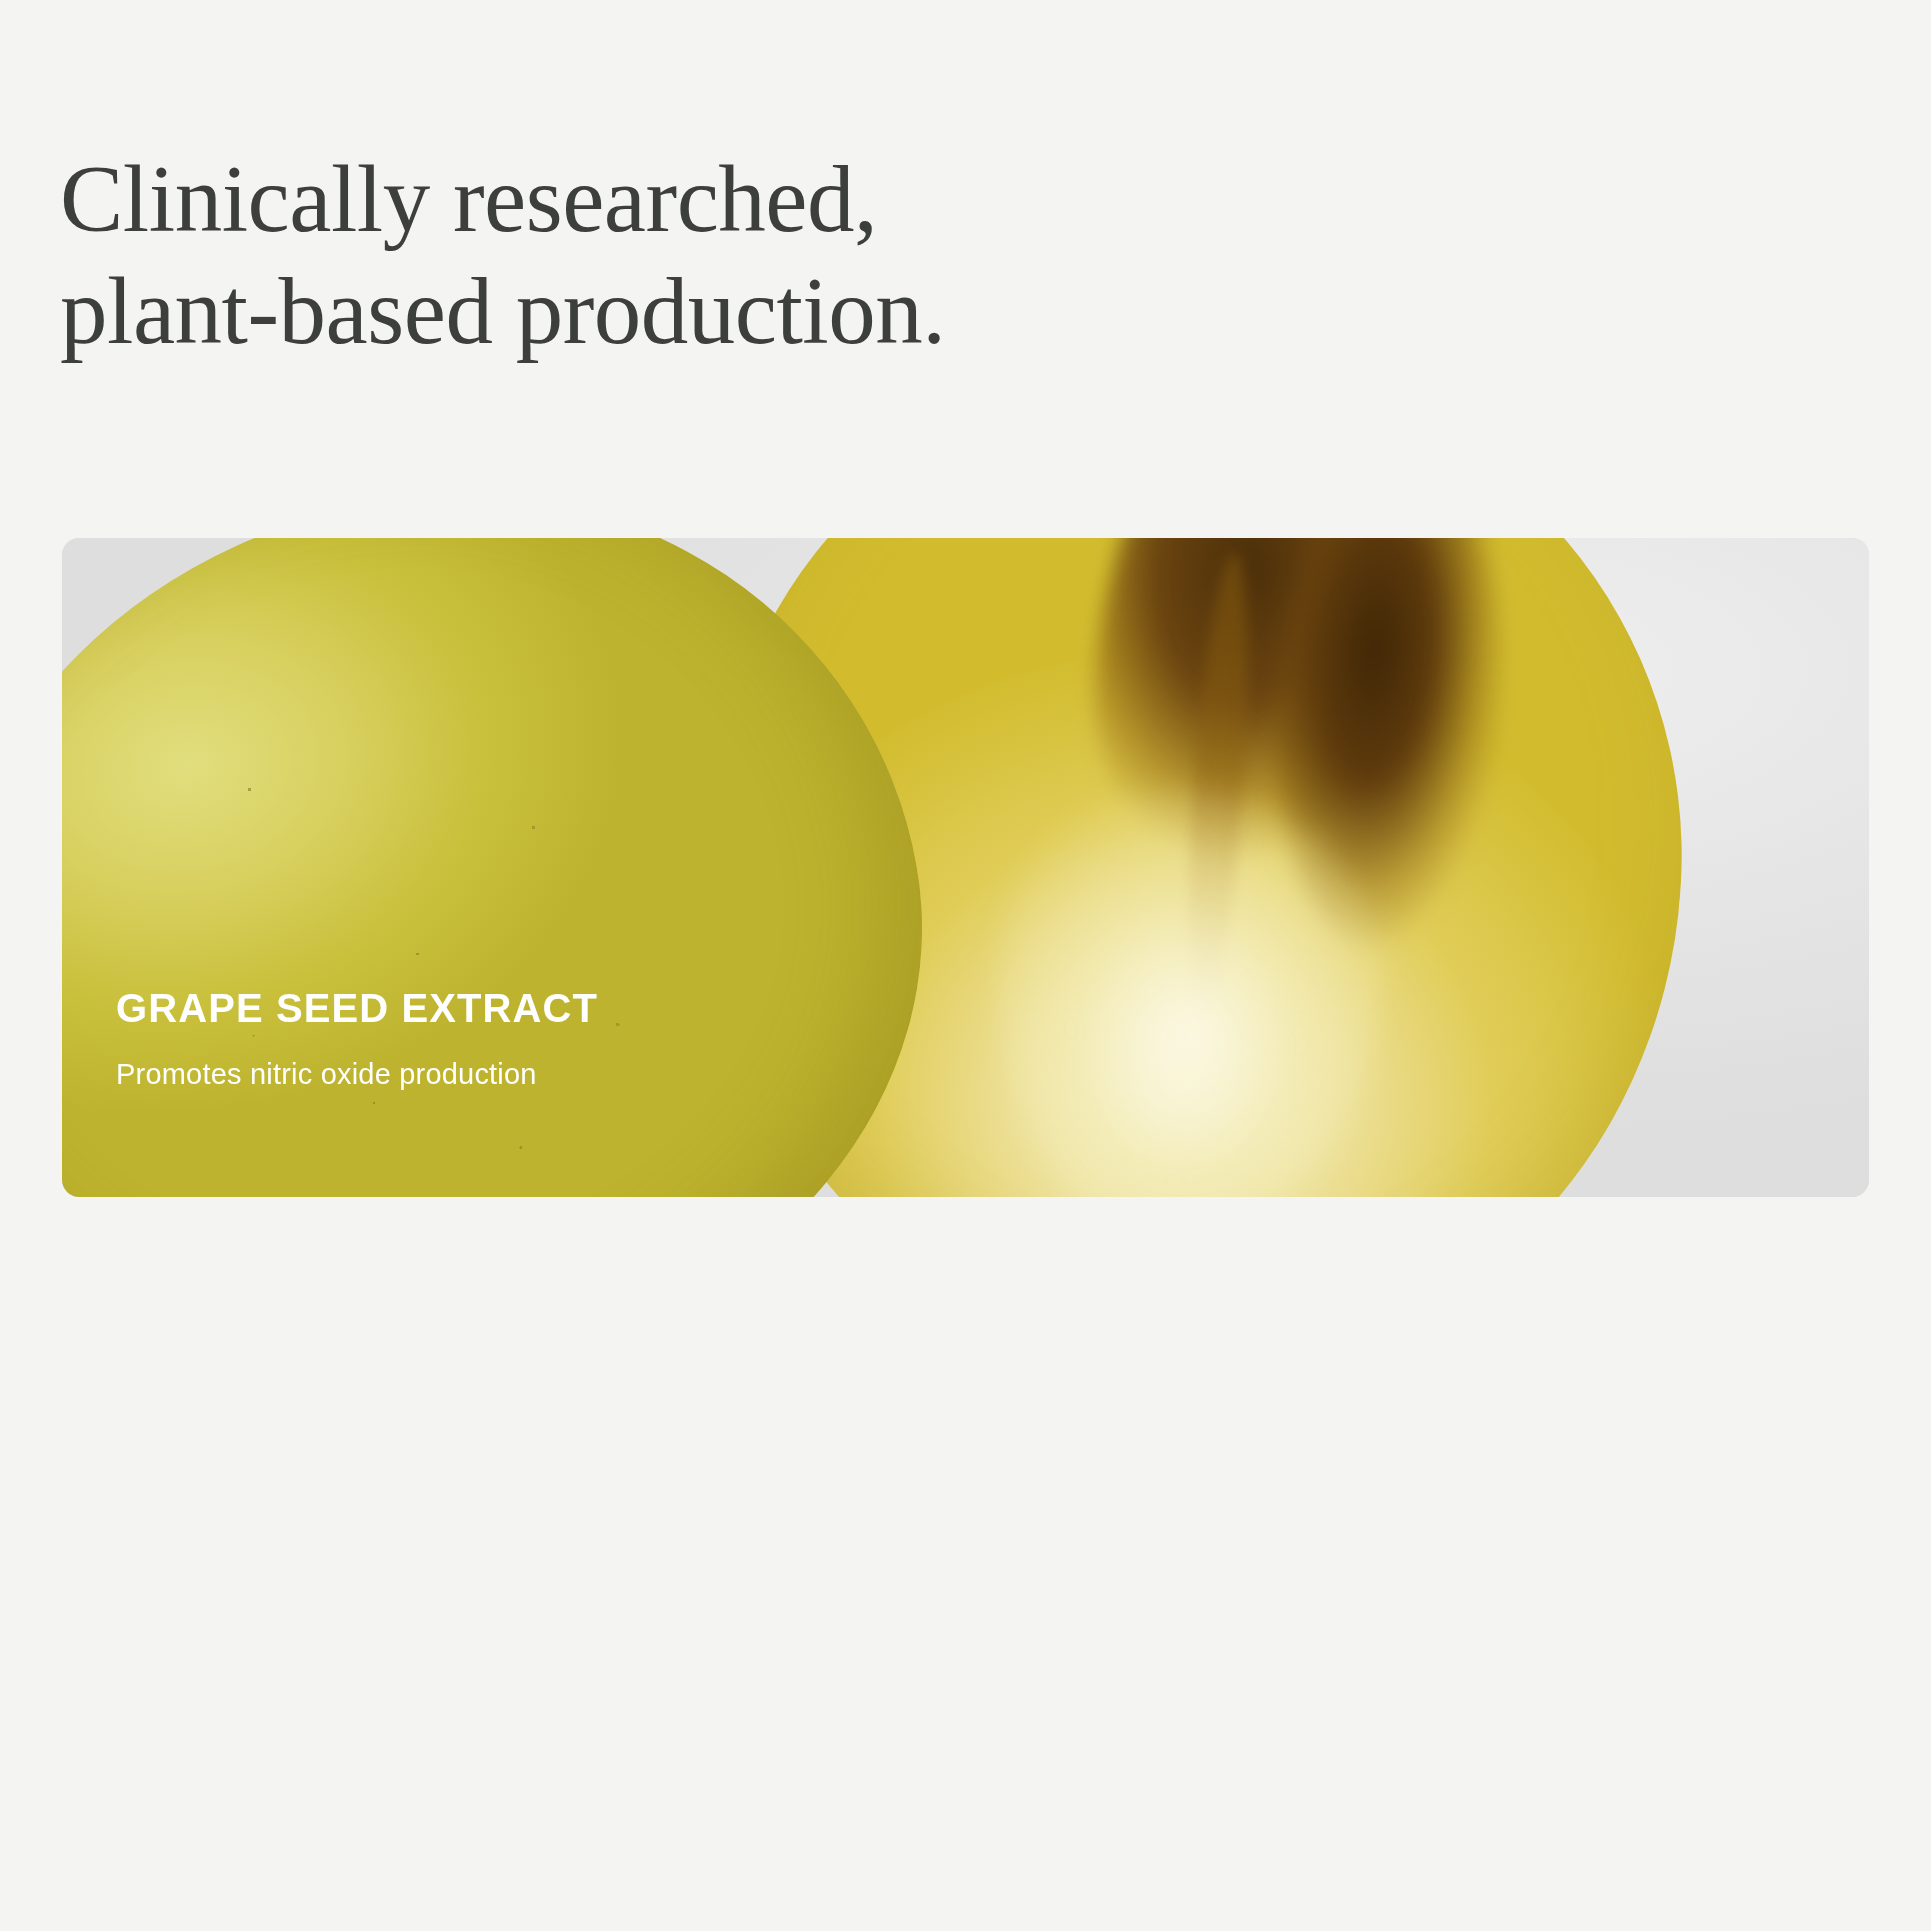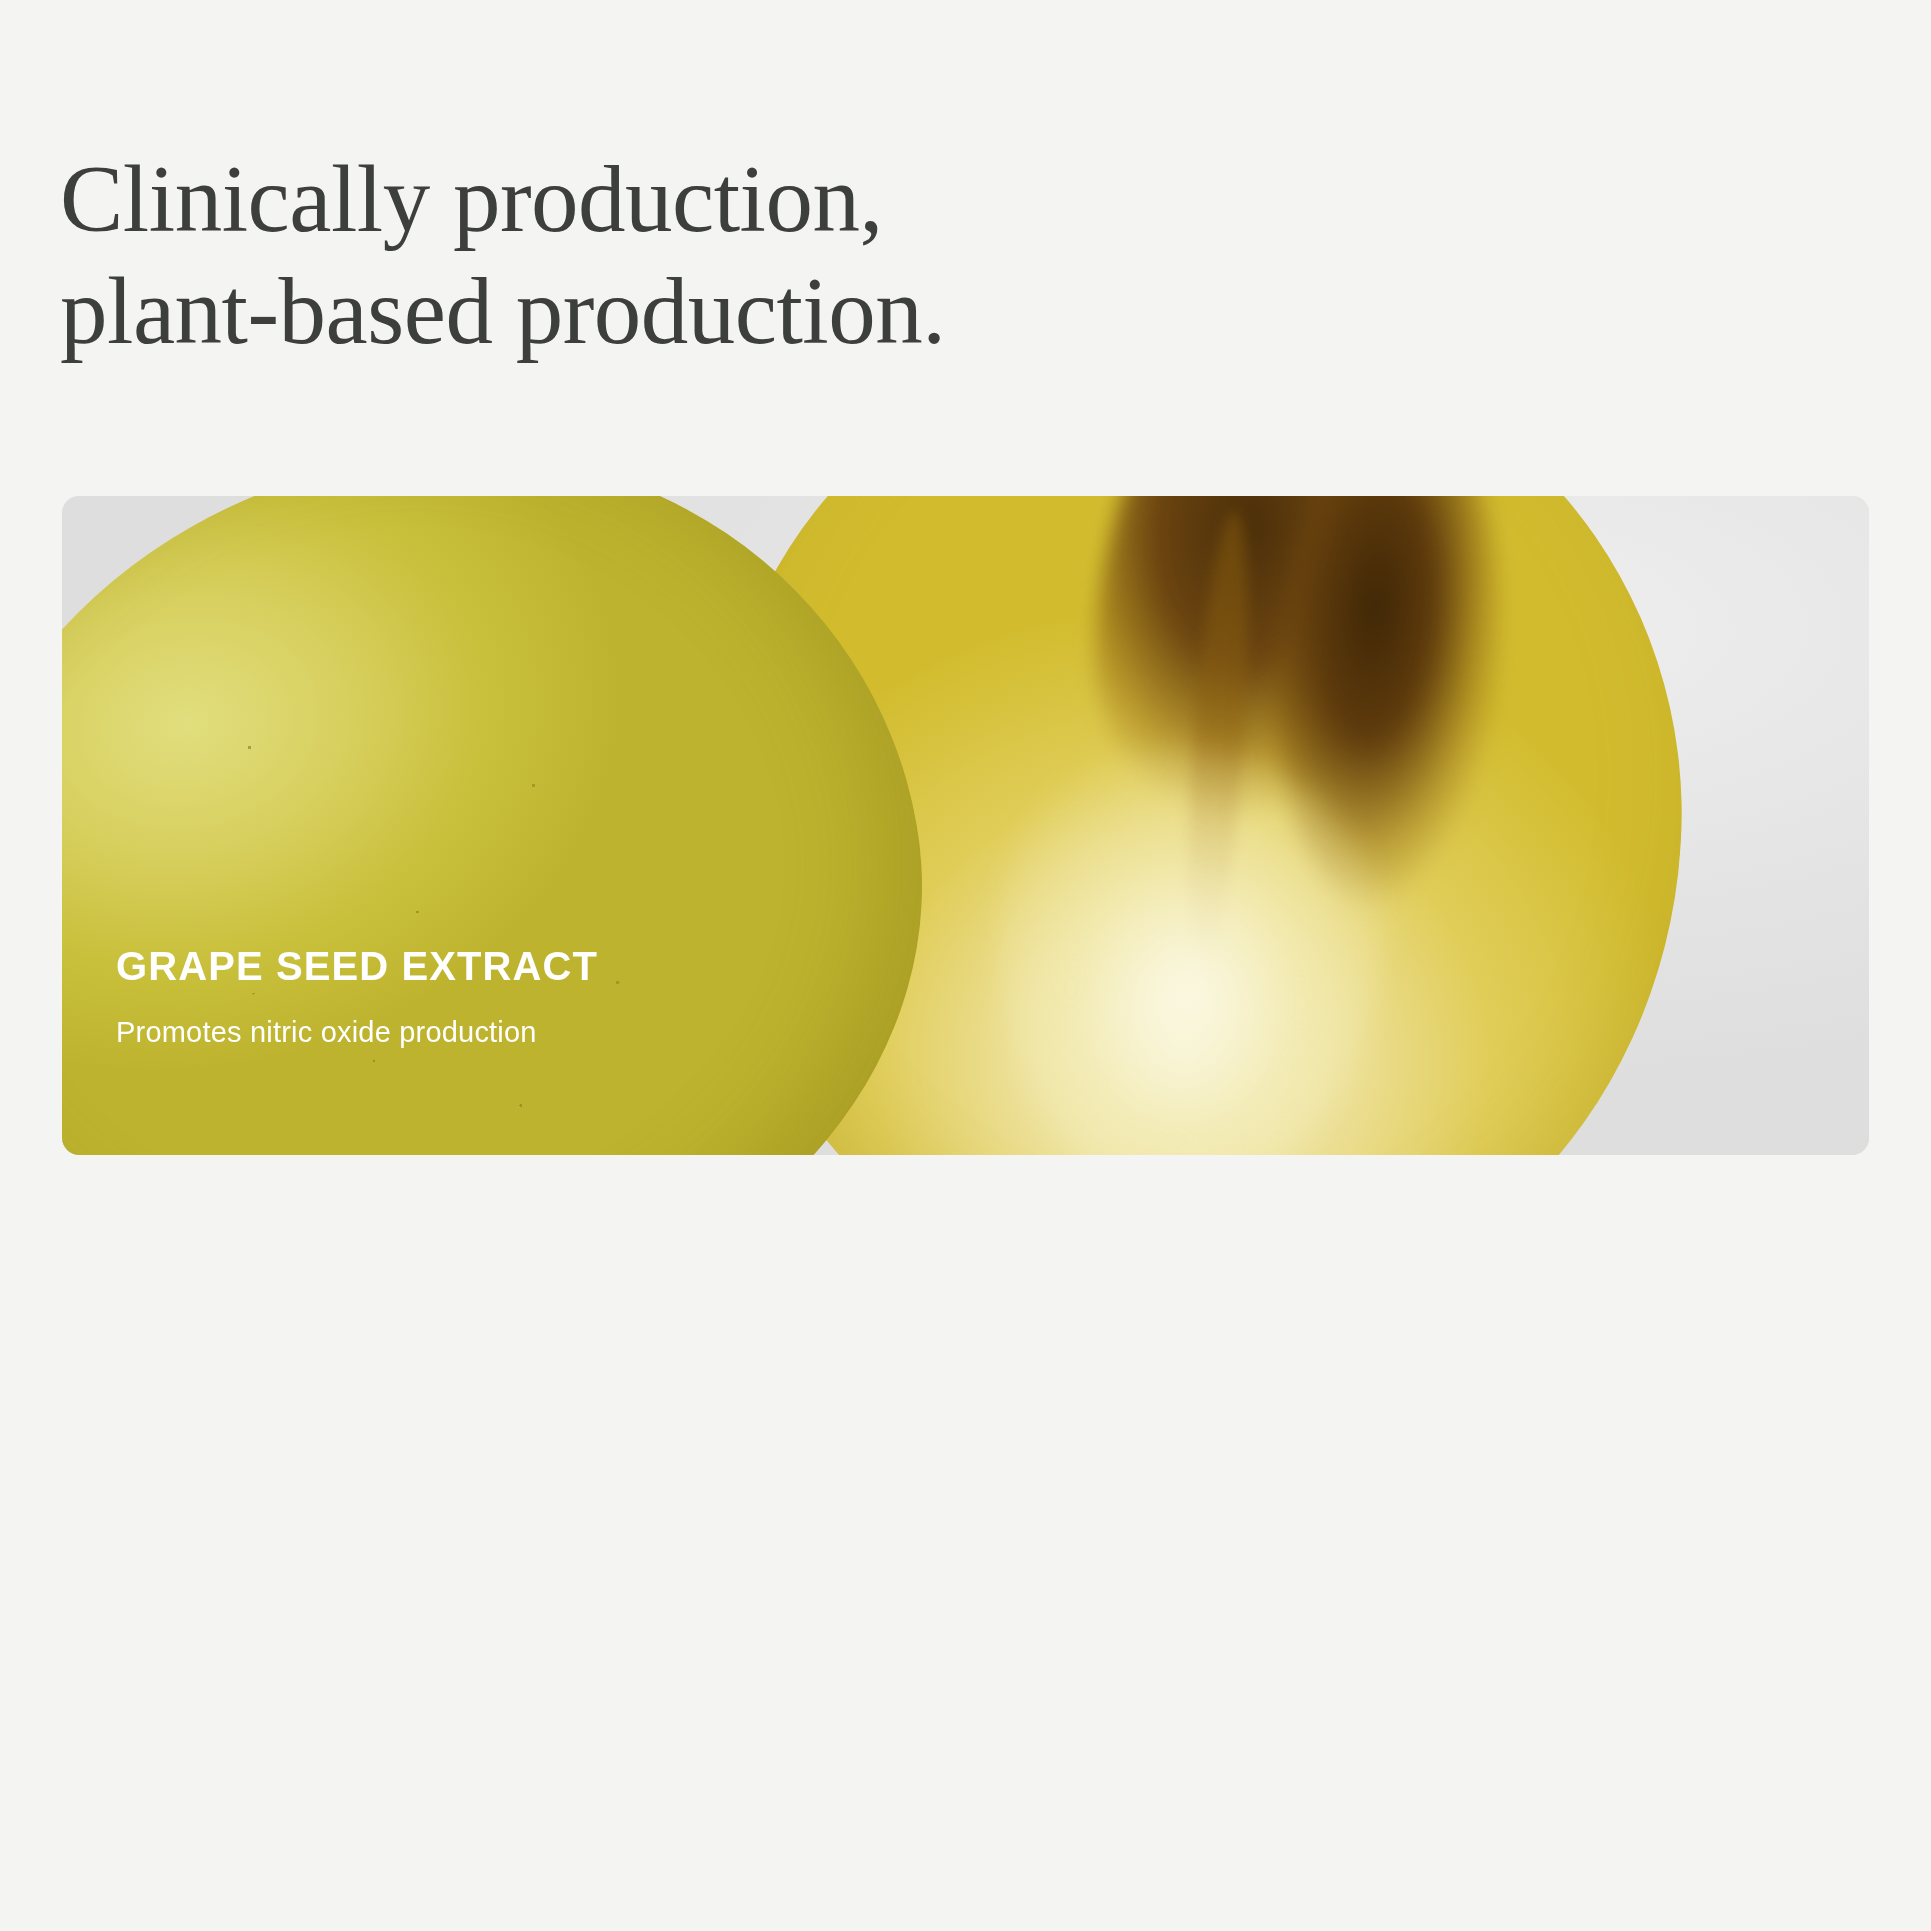--- a/index.html
+++ b/index.html
@@ -38,21 +38,21 @@
 
   
   .card {
     position: absolute;
     border-radius: 17.4px;
     overflow: hidden;
     background: #e2e2e2;
   }
   .card-grape {
     left: 62px;
-    top: 496px;
+    top: 538px;
     width: 1807px;
     height: 659px;
   }
   .card-beet {
     left: 62px;
     top: 1217px;
     width: 1807px;
     height: 657px;
   }
 
@@ -249,21 +249,21 @@
   }
   .grape-text { left: 54px; top: 448px; }
   .beet-text  { left: 54px; top: 503px; }
 </style>
 </head>
 <body>
 
 <div class="page">
 
   <div class="headline">
-    <span class="headline-line">Clinically production,</span>
+    <span class="headline-line">Clinically researched,</span>
     <span class="headline-line">plant-based production.</span>
   </div>
 
   <div class="card card-grape">
     <div class="card-art">
       <div class="grape-bg"></div>
       <div class="grape-half">
         <div class="seed-cavity"></div>
         <div class="seed-cavity-2"></div>
         <div class="seed-streak"></div>

